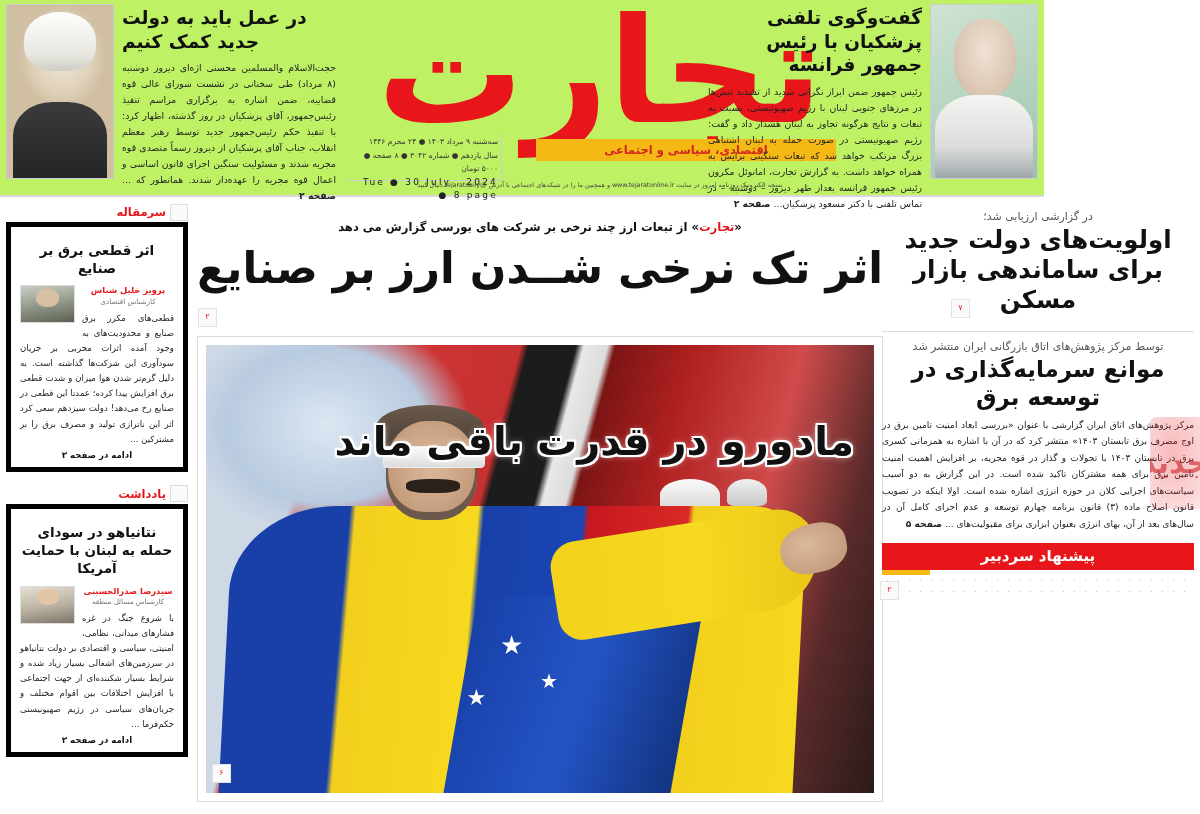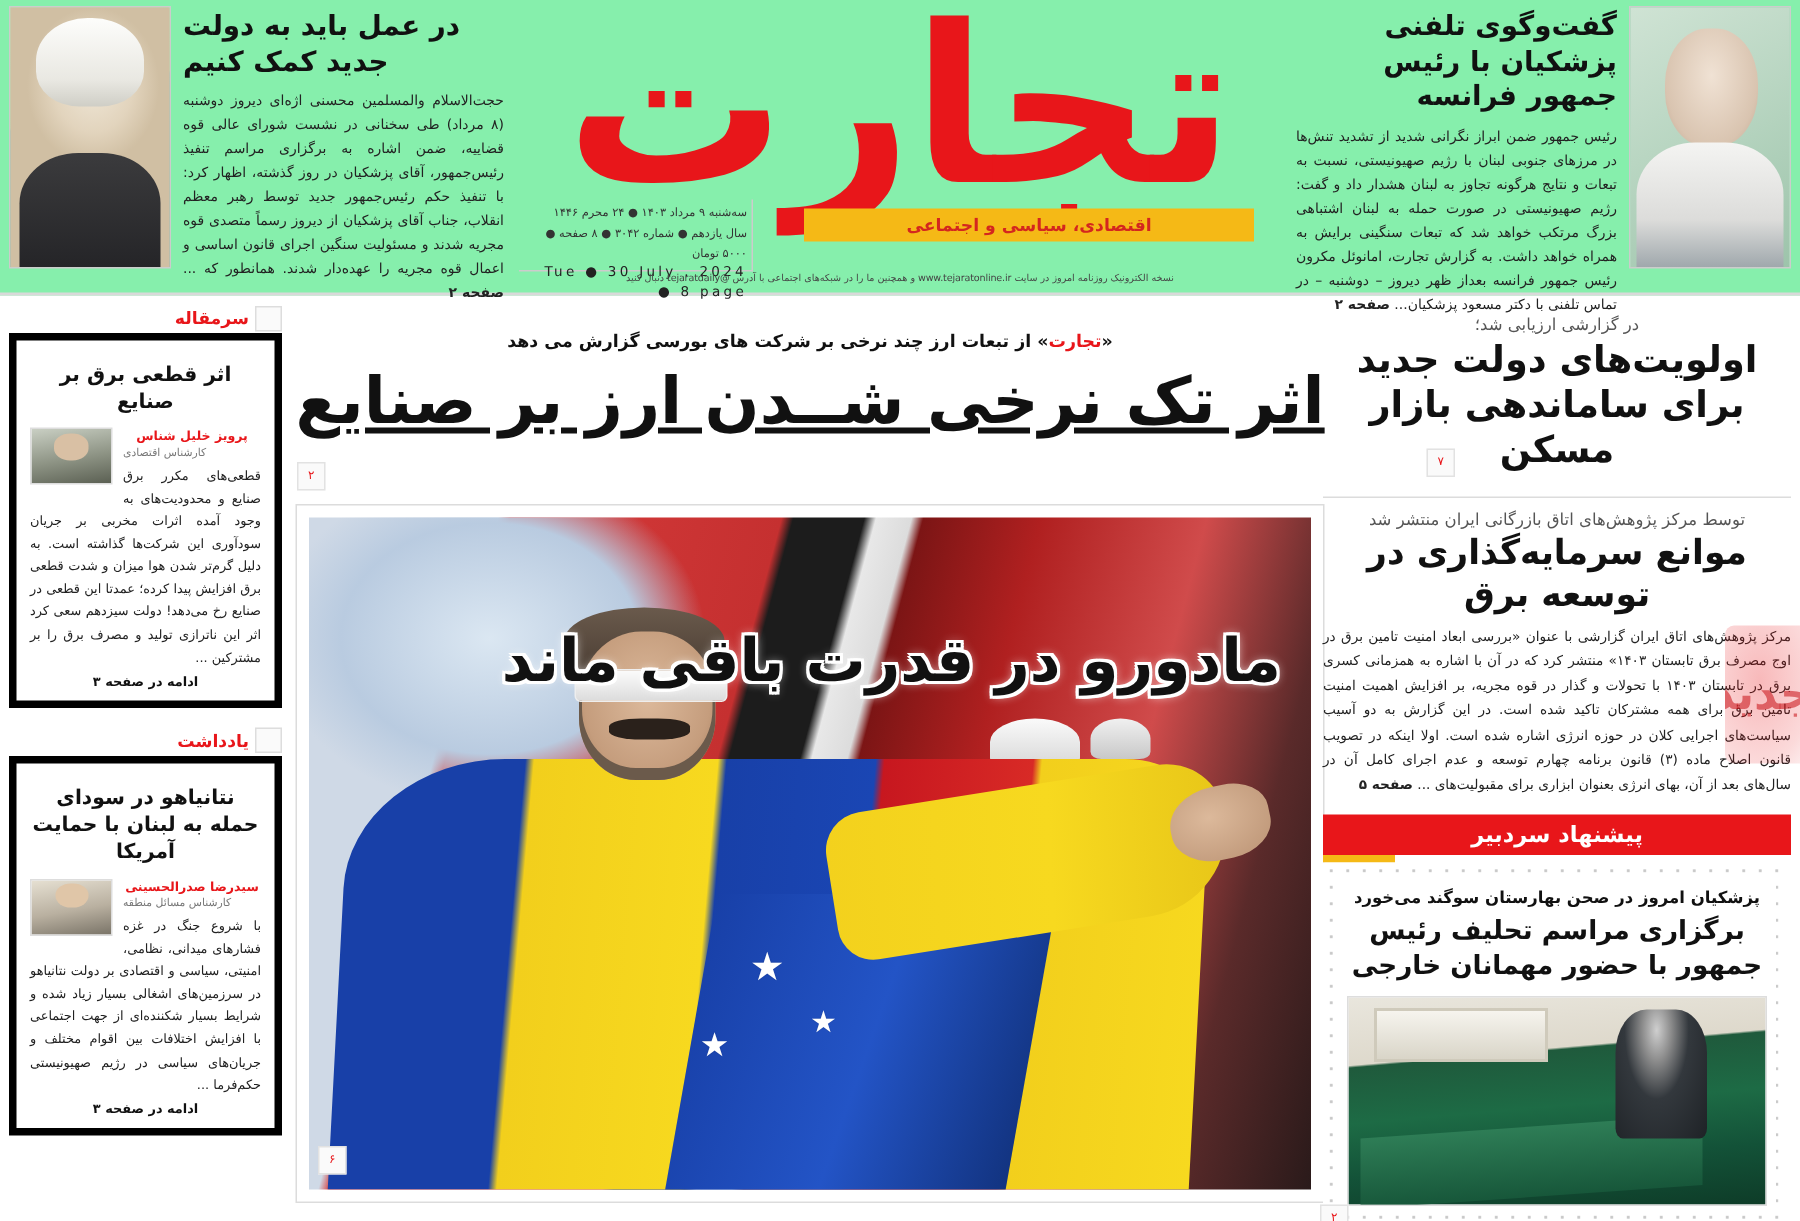--- a/index.html
+++ b/index.html
@@ -12,22 +12,22 @@
     color:#111;
   }
   .page{
     position:relative;
     width:1200px;height:814px;
     background:#ffffff;
     box-sizing:border-box;
   }
   
   .topstrip{
-    position:absolute;left:0;top:0;width:1200px;height:197px;
-    background:#86efac;
+    position:absolute;left:0;top:0;width:1044px;height:197px;
+    background:#bef264;
     border-bottom:2px solid #d9d9d9;
     box-sizing:border-box;
   }
   
   .teaser-left{
     position:absolute;left:6px;top:4px;width:330px;height:186px;
     display:flex;flex-direction:row-reverse;gap:8px;
     box-sizing:border-box;
   }
   .teaser-right{
@@ -147,41 +147,41 @@
   .ph-exp1::before{content:"";position:absolute;left:28%;top:8%;width:44%;height:48%;
     border-radius:46%;background:#d9c0a4;}
   .ph-exp2{background:linear-gradient(170deg,#e6e0d2 0%,#b9b0a0 55%,#7a7468 100%);}
   .ph-exp2::before{content:"";position:absolute;left:30%;top:6%;width:42%;height:46%;
     border-radius:46%;background:#e0c6a8;}
   .sb-author{
     text-align:center;color:#e8161a;font-weight:bold;font-size:8.4px;
     line-height:1.3;margin-bottom:1px;letter-spacing:-0.1px;padding-left:39px;
   }
   .sb-role{
-    text-align:left;color:#777;font-size:7.2px;line-height:1.3;margin-bottom:4px;
+    text-align:center;color:#777;font-size:7.2px;line-height:1.3;margin-bottom:4px;
   }
   .sb-body{
     font-size:8.6px;line-height:1.76;text-align:justify;color:#222;
     letter-spacing:-0.1px;
   }
   .sb-cont{
     font-weight:bold;font-size:8.6px;text-align:center;margin-top:3px;
   }
   
   .col-center{
     position:absolute;left:196px;top:202px;width:688px;height:606px;
   }
   .kicker{
     text-align:center;font-weight:bold;font-size:11.6px;color:#111;
     margin:18px 0 0 0;letter-spacing:-0.2px;
   }
   .kicker .red{color:#e8161a;}
   .mainhead{
     text-align:center;font-weight:bold;font-size:43px;line-height:1.12;
-    margin:10px 0 2px 0;letter-spacing:-1.6px;text-decoration:underline;
+    margin:10px 0 2px 0;letter-spacing:-1.6px;
   }
   .pagebox{
     display:inline-block;width:17px;height:17px;border:1px solid #e2e2e2;
     background:#fafafa;color:#e8161a;font-size:8px;line-height:16px;
     text-align:center;vertical-align:middle;
   }
   .pagebox.abs{position:absolute;}
   .photo-frame{
     position:absolute;left:1px;top:134px;width:686px;height:466px;
     border:1px solid #dcdcdc;background:#fff;box-sizing:border-box;
@@ -478,24 +478,17 @@
       <span>مرکز پژوهش‌های اتاق ایران گزارشی با عنوان «بررسی ابعاد امنیت تامین برق در اوج مصرف برق تابستان ۱۴۰۳» منتشر کرد که در آن با اشاره به همزمانی کسری برق در تابستان ۱۴۰۳ با تحولات و گذار در قوه مجریه، بر افزایش اهمیت امنیت تامین برق برای همه مشترکان تاکید شده است. در این گزارش به دو آسیب سیاست‌های اجرایی کلان در حوزه انرژی اشاره شده است. اولا اینکه در تصویب قانون اصلاح ماده (۳) قانون برنامه چهارم توسعه و عدم اجرای کامل آن در سال‌های بعد از آن، بهای انرژی بعنوان ابزاری برای مقبولیت‌های ...</span>
       <span class="r-more">صفحه ۵</span>
     </div>
 
     <div class="redbanner">
       <span>پیشنهاد سردبیر</span>
       <div class="yellowstub"></div>
     </div>
 
     <div class="dotbox">
-      <div class="dotinner">
-        <div class="dot-kicker">پزشکیان امروز در صحن بهارستان سوگند می‌خورد</div>
-        <div class="dot-head">برگزاری مراسم تحلیف رئیس جمهور با حضور مهمانان خارجی</div>
-        <div class="dot-photo">
-          <div class="dot-desk"></div>
-        </div>
-      </div>
       <div class="pagebox dot-pagebox">۲</div>
     </div>
   </div>
 
 </div>
 
 </body></html>

